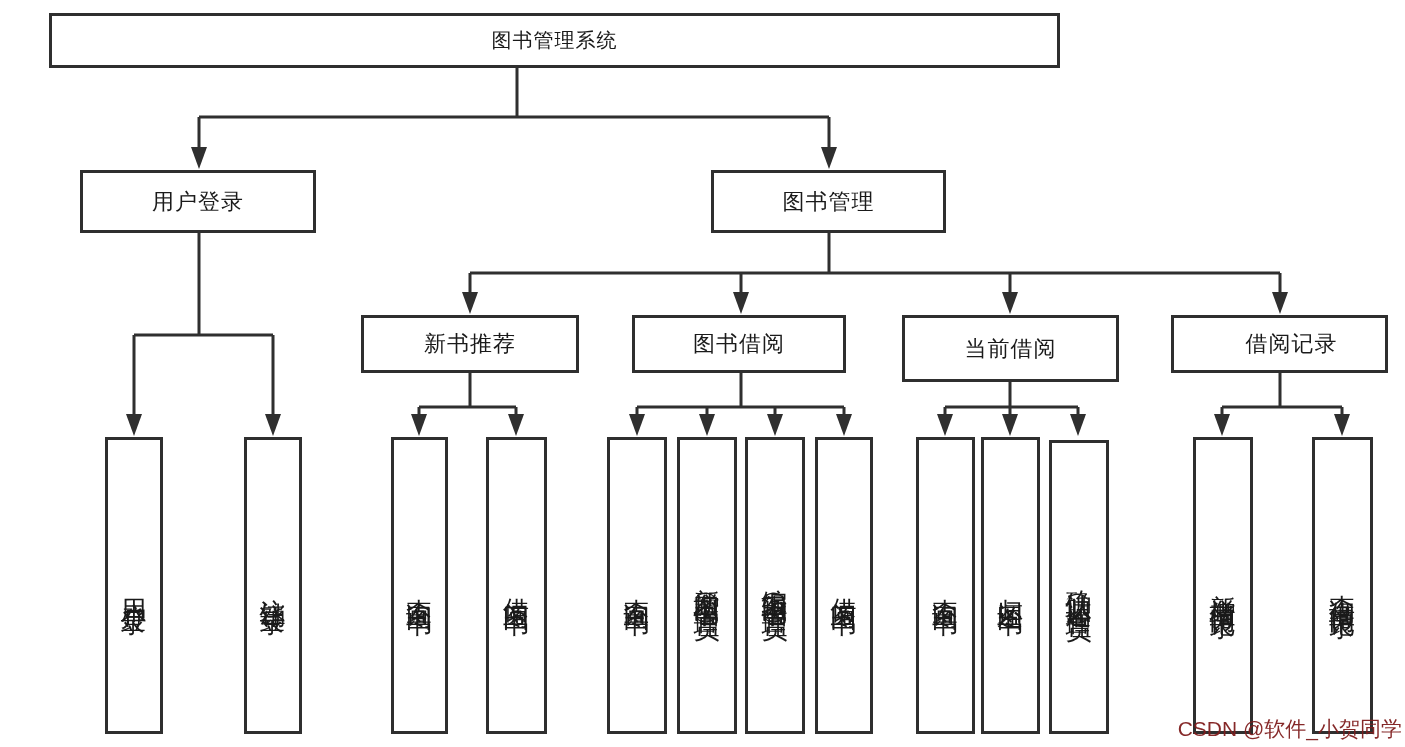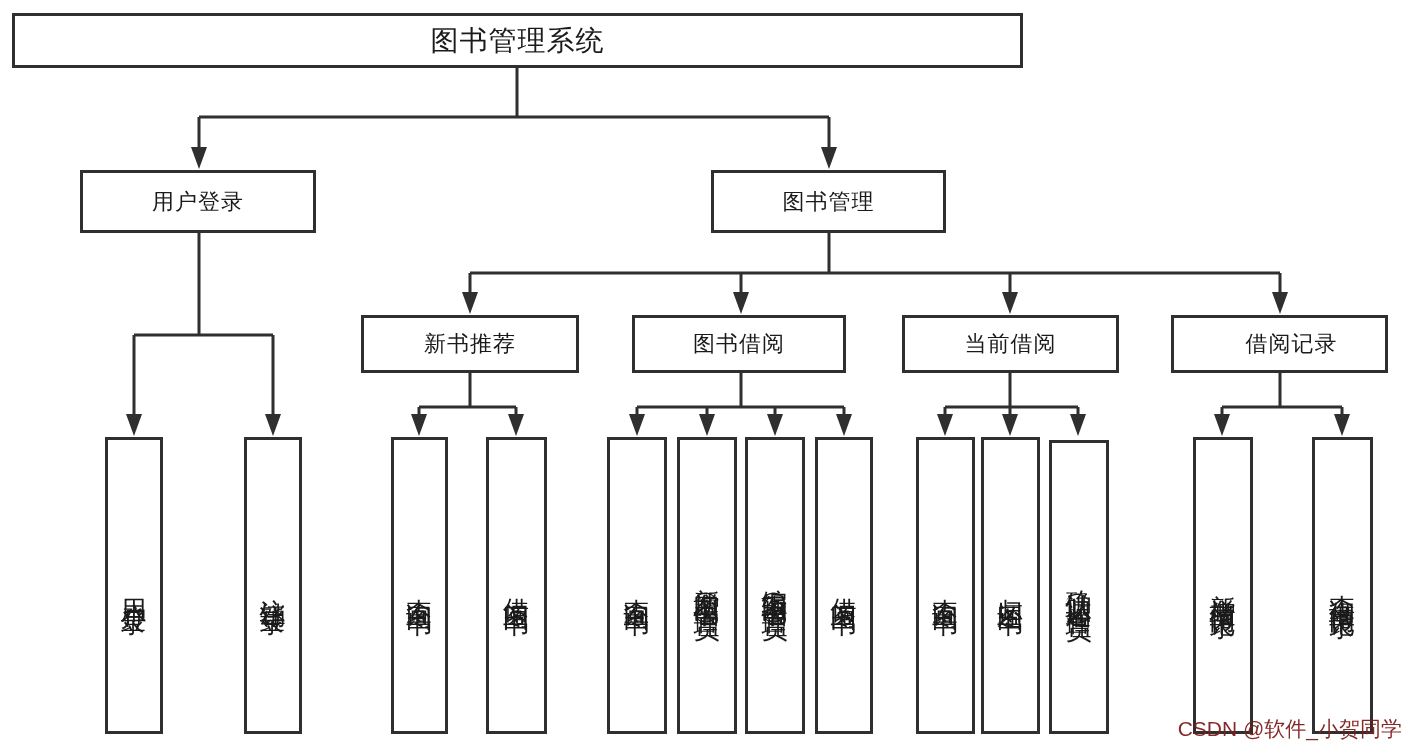--- a/index.html
+++ b/index.html
@@ -25,21 +25,22 @@
     align-items: center;
     justify-content: center;
     text-align: center;
   }
   .hbox {
     font-size: 22px;
     letter-spacing: 1px;
     white-space: nowrap;
   }
   .root {
-    font-size: 28px;
+    font-size: 20px;
+    margin-left: 37px;
   }
   .vbox {
     writing-mode: vertical-rl;
     text-orientation: mixed;
     font-size: 26px;
     letter-spacing: 4px;
     line-height: 1;
   }
   .watermark {
     position: absolute;
@@ -96,21 +97,21 @@
     </g>
   </svg>
 
   <div class="node hbox root" style="left:12px; top:13px; width:1011px; height:55px;">图书管理系统</div>
 
   <div class="node hbox" style="left:80px; top:170px; width:236px; height:63px;">用户登录</div>
   <div class="node hbox" style="left:711px; top:170px; width:235px; height:63px;">图书管理</div>
 
   <div class="node hbox" style="left:361px; top:315px; width:218px; height:58px;font-family:Liberation Mono, monospace;">新书推荐</div>
   <div class="node hbox" style="left:632px; top:315px; width:214px; height:58px;">图书借阅</div>
-  <div class="node hbox" style="left:902px; top:315px; width:217px; height:58px;">当前借阅</div>
+  <div class="node hbox" style="left:902px; top:315px; width:217px; height:67px;">当前借阅</div>
   <div class="node hbox" style="left:1171px; top:315px; width:217px; height:58px;padding-left:24px;">借阅记录</div>
 
   <div class="node vbox" style="left:105px; top:437px; width:58px; height:297px;">用户登录</div>
   <div class="node vbox" style="left:244px; top:437px; width:58px; height:297px;">注销登录</div>
 
   <div class="node vbox" style="left:391px; top:437px; width:57px; height:297px;">查询图书</div>
   <div class="node vbox" style="left:486px; top:437px; width:61px; height:297px;">借阅图书</div>
 
   <div class="node vbox" style="left:607px; top:437px; width:60px; height:297px;">查询图书</div>
   <div class="node vbox" style="left:677px; top:437px; width:60px; height:297px;">新增图书（管理员）</div>

